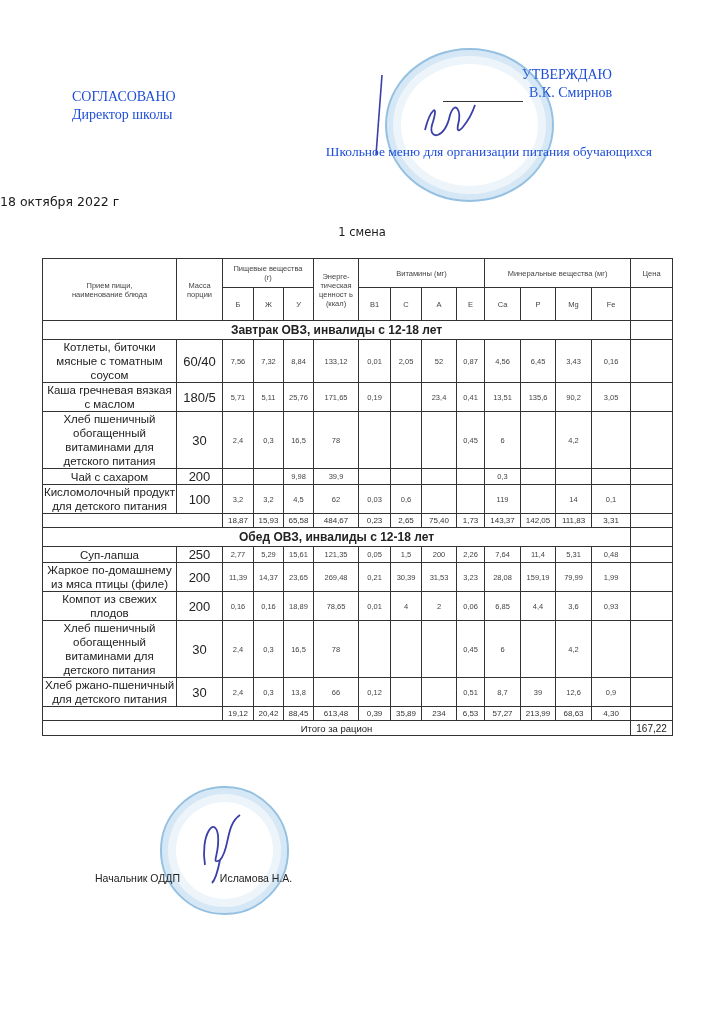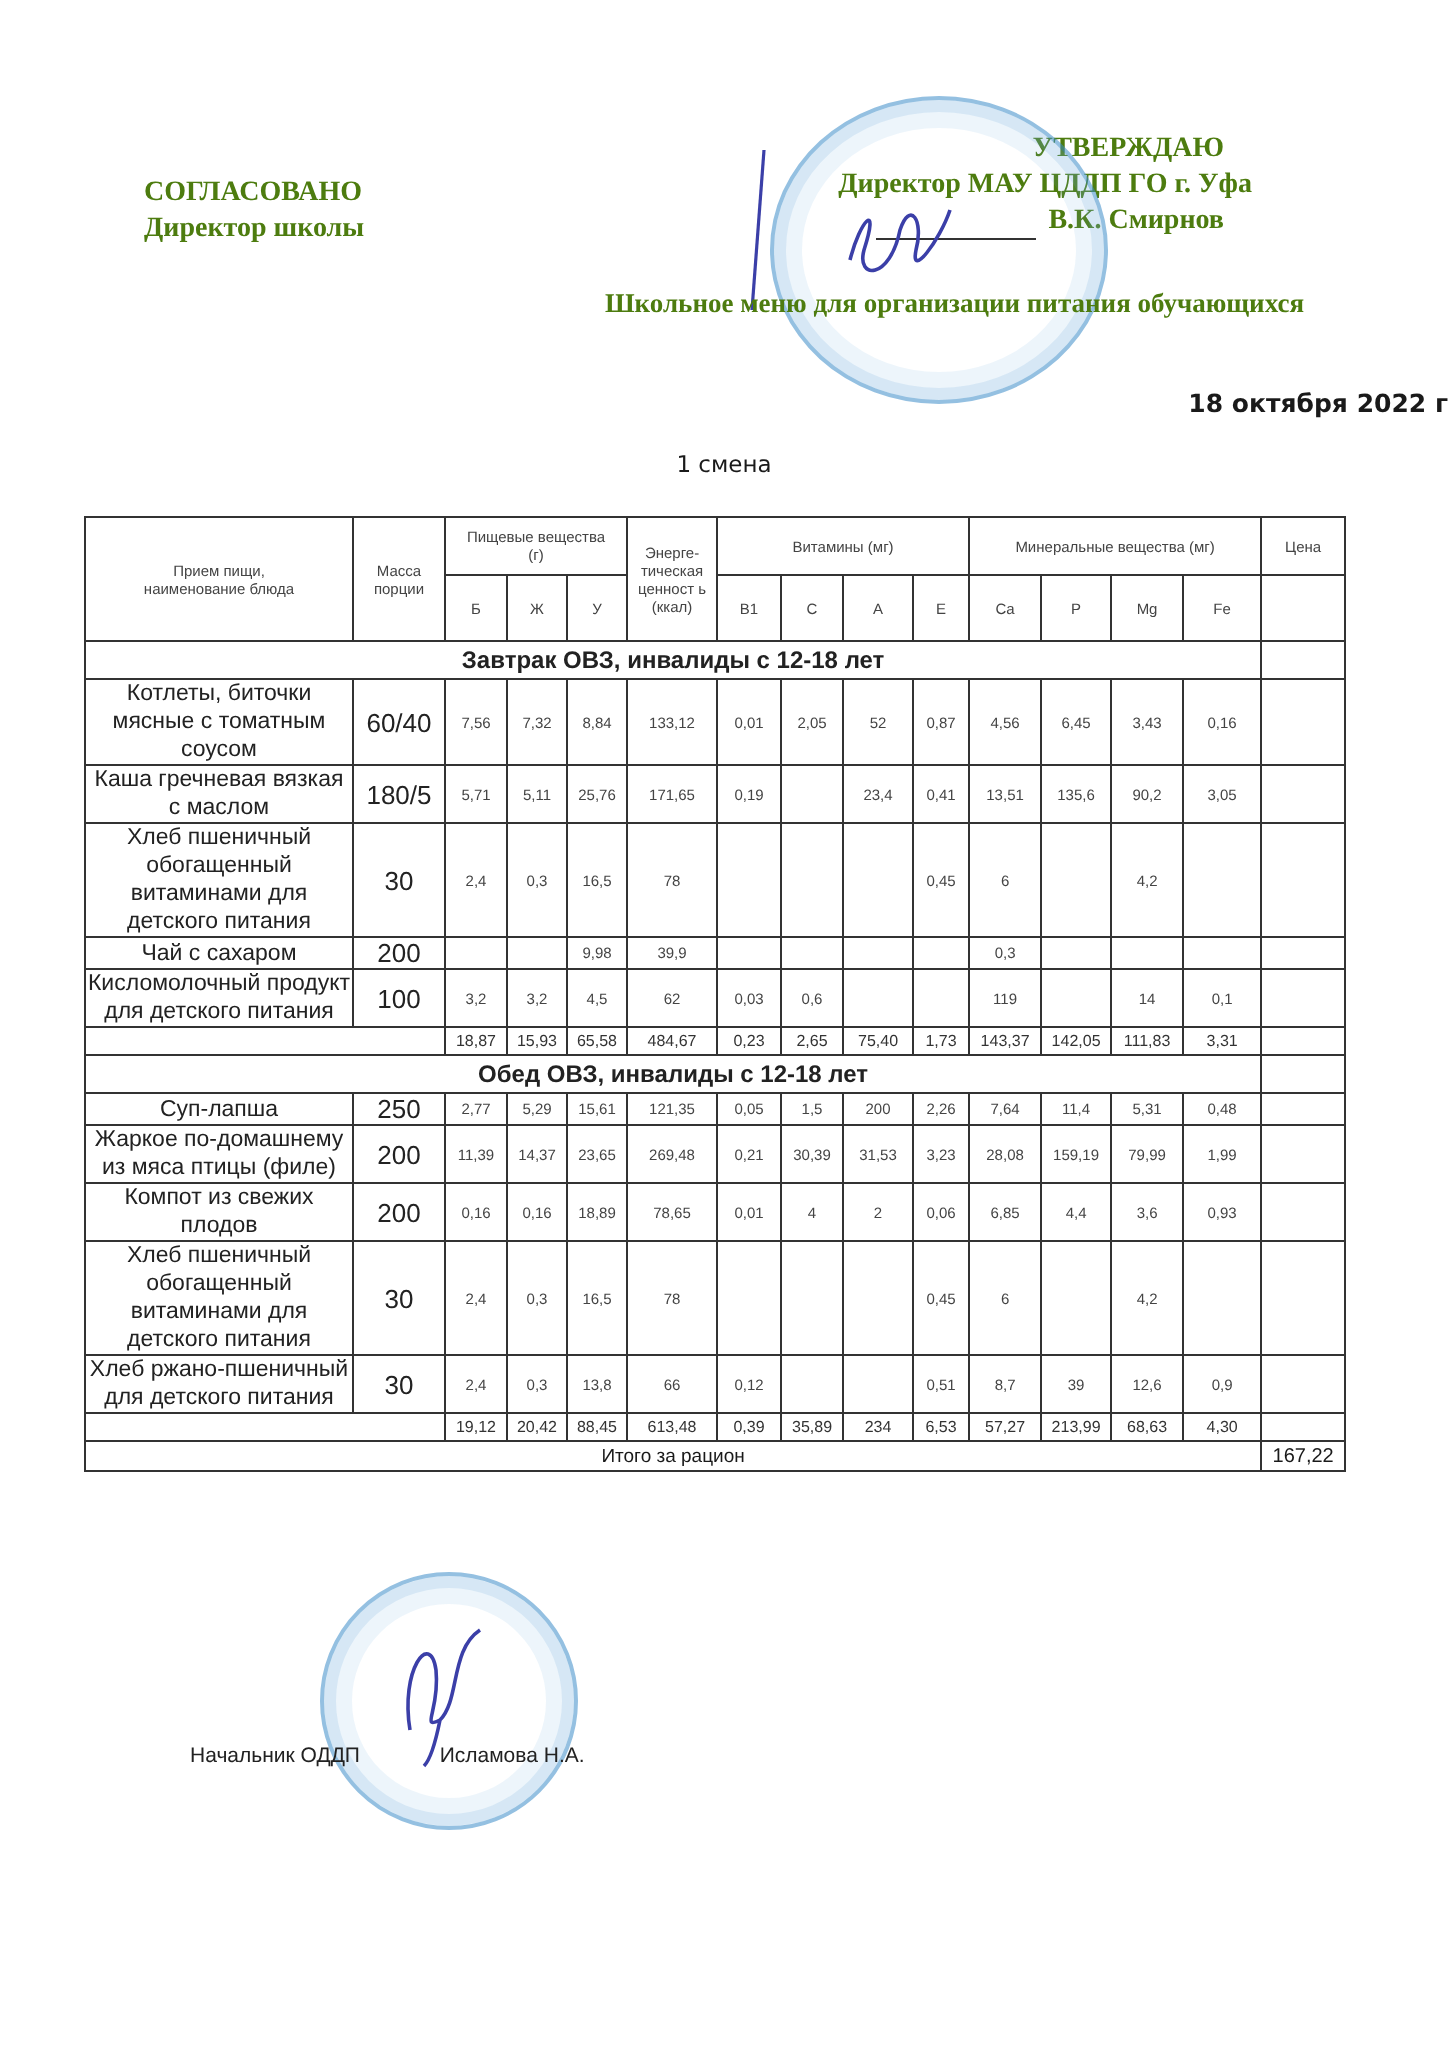--- a/index.html
+++ b/index.html
@@ -1,22 +1,22 @@
 <!DOCTYPE html>
 <html><head>
 <meta charset="utf-8">
 <style>
   html, body { margin:0; padding:0; background:#ffffff; }
   body { width:724px; height:1024px; position:relative; overflow:hidden; font-family:"Liberation Sans", sans-serif; color:#1a1a1a; }
   .abs { position:absolute; }
-  .serif { font-family:"Liberation Serif", serif; font-weight:bold; font-size:14px; color:#4d7c0f; }
+  .serif { font-family:"Liberation Serif", serif; font-weight:normal; font-size:14px; color:#1d4ed8; }
   .hdr-left { left:72px; top:88px; line-height:18px; }
   .hdr-right { left:366px; top:66px; width:260px; text-align:right; line-height:18px; }
   .title { left:0; width:652px; top:144px; text-align:right; font-size:13.5px; }
-  .date { left:0; width:724px; top:194px; text-align:right; font-family:"DejaVu Sans", sans-serif; font-size:12.5px; font-weight:bold; }
+  .date { left:0; width:724px; top:194px; text-align:left; font-family:"DejaVu Sans", sans-serif; font-size:12.5px; font-weight:normal; }
   .shift { left:0; width:724px; top:225px; text-align:center; font-family:"DejaVu Sans", sans-serif; font-size:11.5px; }
   table.menu { position:absolute; left:42px; top:258px; border-collapse:collapse; table-layout:fixed; width:630px; }
   table.menu td, table.menu th { border:1px solid #333; padding:0; text-align:center; vertical-align:middle; font-weight:normal; }
   th { font-size:7.5px; color:#444; line-height:9px; }
   td.name { text-align:left; font-size:11.5px; line-height:14px; padding-left:3px; color:#222; }
   td.mass { font-size:13px; color:#222; }
   td.num { font-size:7.5px; color:#444; }
   tr.section td.sec { font-weight:bold; font-size:12px; color:#222; text-align:center; height:18px; }
   tr.total td.num { font-size:8px; color:#333; height:13px; }
   td.grand-label { font-weight:bold; font-size:9.5px; text-align:left; padding-left:55px; height:14px; }
@@ -27,21 +27,20 @@
 </style>
 </head>
 <body>
 
 <div class="abs serif hdr-left">
   <div>СОГЛАСОВАНО</div>
   <div>Директор школы</div>
 </div>
 <div class="abs serif hdr-right">
   <div style="padding-right:14px;">УТВЕРЖДАЮ</div>
-  <div>Директор МАУ ЦДДП ГО г. Уфа</div>
   <div style="padding-right:14px;">
     <span style="display:inline-block;width:80px;border-bottom:1px solid #333;margin-right:6px;vertical-align:bottom;"></span><span>В.К. Смирнов</span>
   </div>
 </div>
 
 <div class="stamp" style="left:385px;top:48px;width:165px;height:150px;"></div>
 <svg class="sig" style="left:370px;top:70px;" width="140" height="90" viewBox="0 0 140 90">
   <path d="M12 5 C 10 30, 8 55, 6 85" stroke="#3b3fa8" stroke-width="1.6" fill="none"></path>
   <path d="M55 60 C 60 40, 70 30, 62 55 C 58 70, 75 70, 80 45 C 85 30, 92 40, 88 55 C 85 70, 100 50, 105 35" stroke="#3b3fa8" stroke-width="1.8" fill="none"></path>
 </svg>

